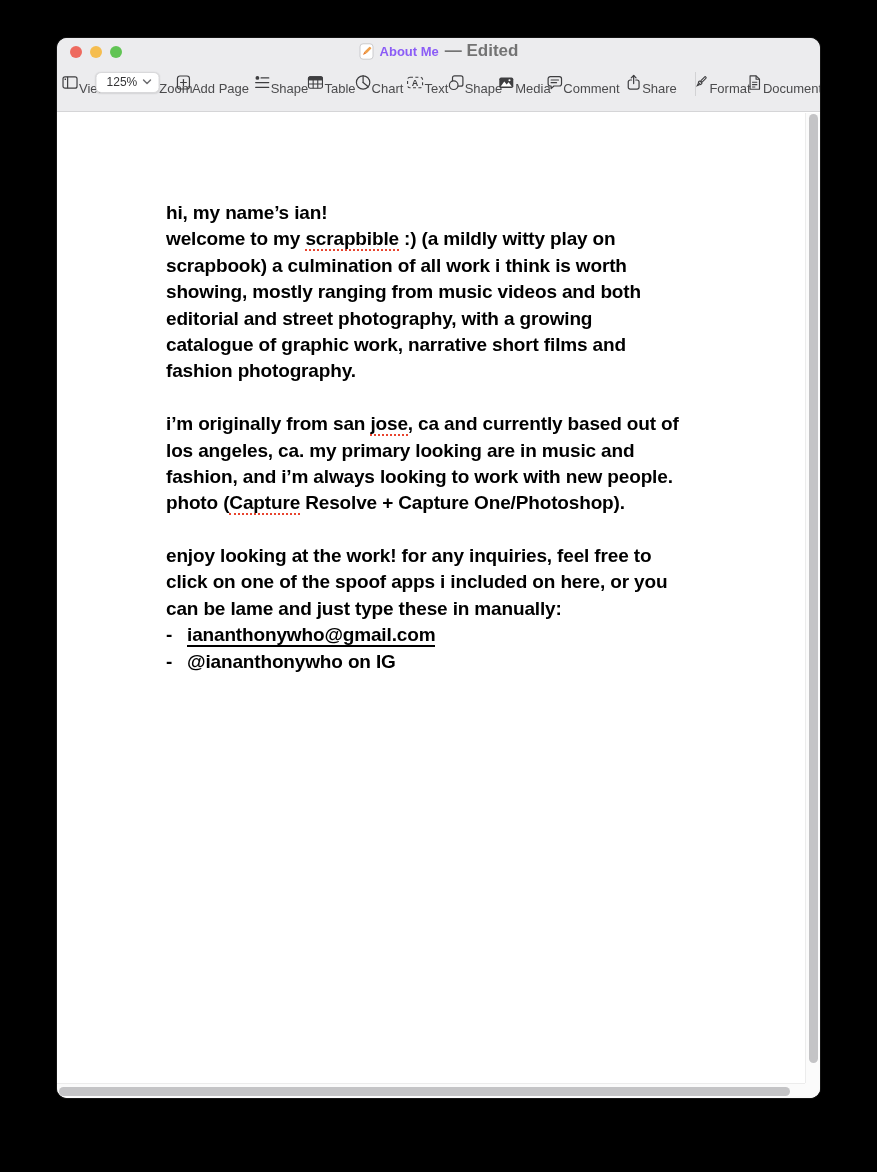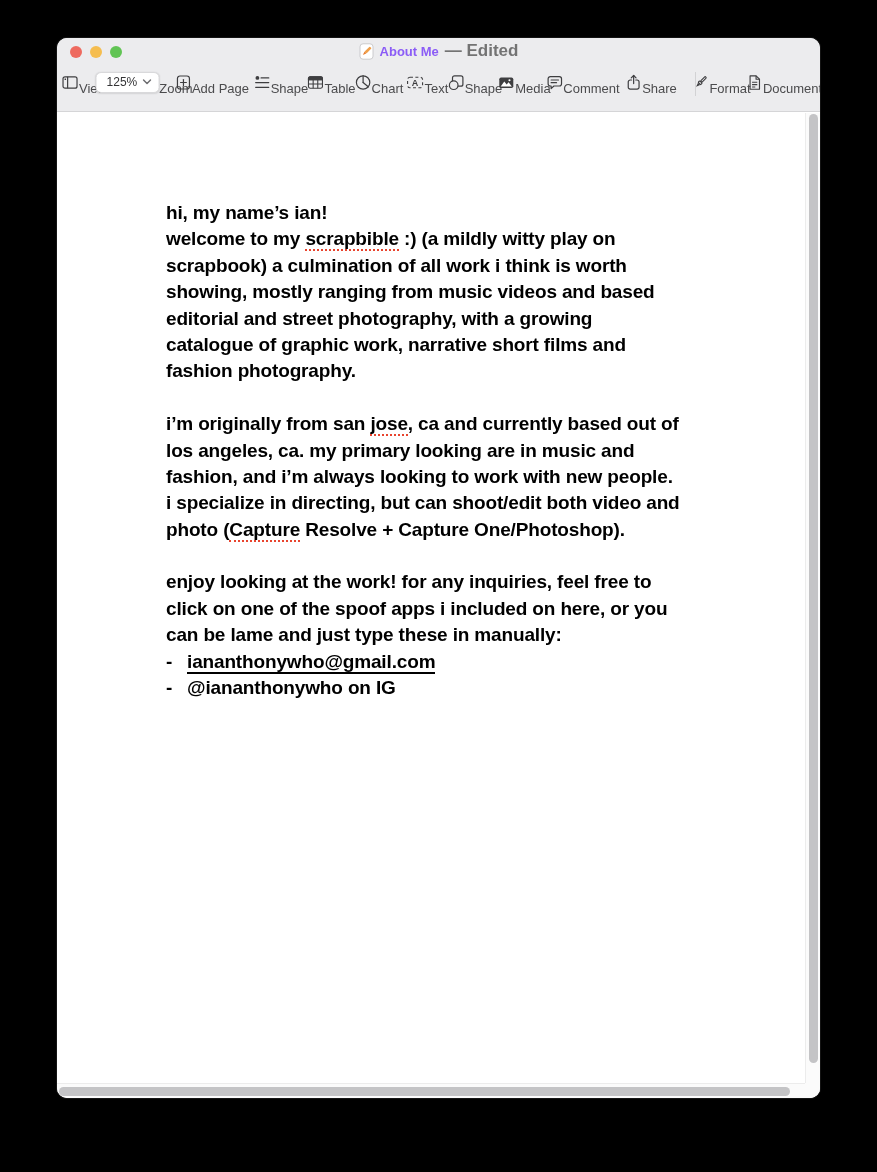--- a/index.html
+++ b/index.html
@@ -244,29 +244,28 @@
       </div>
 
     </div>
   </div>
 
   <div class="doc-area">
     <div class="doc-text">
         <div class="doc-line"><span>hi, my name’s ian!</span></div>
         <div class="doc-line"><span>welcome to my </span><span class="seg-spell">scrapbible</span><span> :) (a mildly witty play on</span></div>
         <div class="doc-line"><span>scrapbook) a culmination of all work i think is worth</span></div>
-        <div class="doc-line"><span>showing, mostly ranging from music videos and based</span></div>
+        <div class="doc-line"><span>showing, mostly ranging from music videos and both</span></div>
         <div class="doc-line"><span>editorial and street photography, with a growing</span></div>
         <div class="doc-line"><span>catalogue of graphic work, narrative short films and</span></div>
         <div class="doc-line"><span>fashion photography.</span></div>
         <div class="doc-line">&nbsp;</div>
         <div class="doc-line"><span>i’m originally from san </span><span class="seg-spell">jose</span><span>, ca and currently based out of</span></div>
         <div class="doc-line"><span>los angeles, ca. my primary looking are in music and</span></div>
         <div class="doc-line"><span>fashion, and i’m always looking to work with new people.</span></div>
-        <div class="doc-line"><span>i specialize in directing, but can shoot/edit both video and</span></div>
         <div class="doc-line"><span>photo (</span><span class="seg-spell">Capture</span><span> Resolve + Capture One/Photoshop).</span></div>
         <div class="doc-line">&nbsp;</div>
         <div class="doc-line"><span>enjoy looking at the work! for any inquiries, feel free to</span></div>
         <div class="doc-line"><span>click on one of the spoof apps i included on here, or you</span></div>
         <div class="doc-line"><span>can be lame and just type these in manually:</span></div>
         <div class="doc-line"><span class="bullet">-</span><span class="seg-link">iananthonywho@gmail.com</span></div>
         <div class="doc-line"><span class="bullet">-</span><span>@iananthonywho on IG</span></div>
       </div>
   </div>
 

